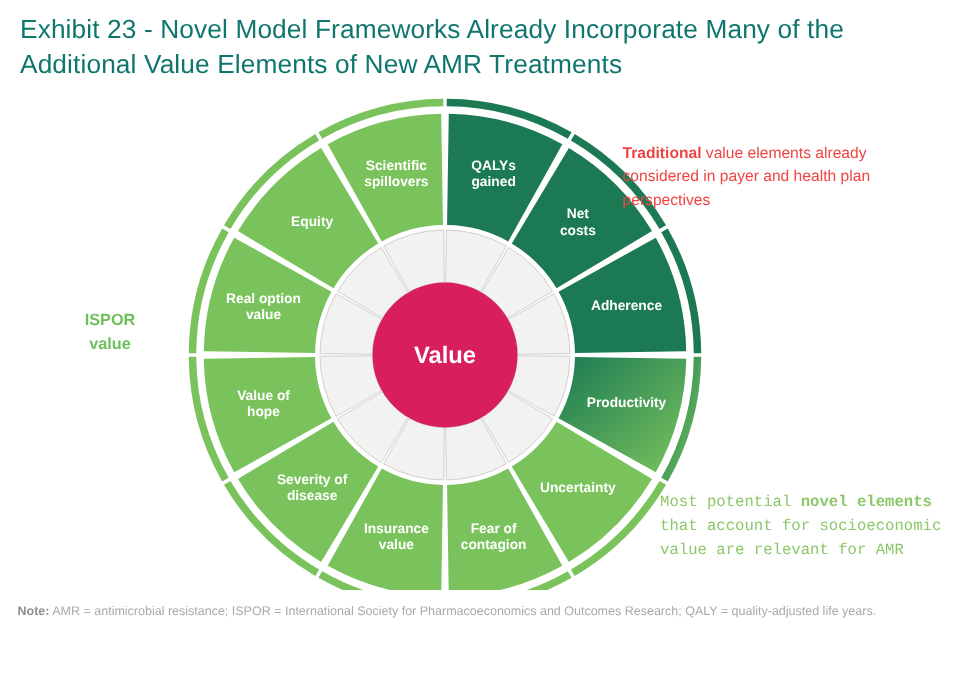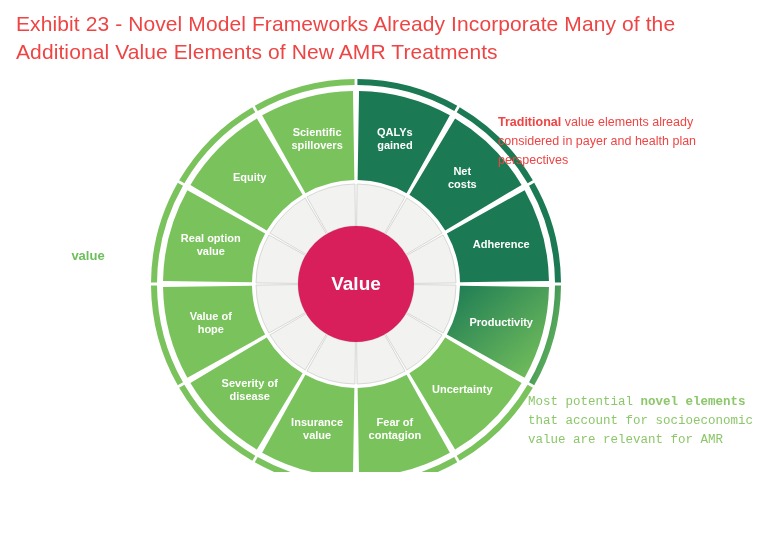--- a/index.html
+++ b/index.html
@@ -6,21 +6,21 @@
   body{
     width:768px;height:560px;
     background:#ffffff;
     font-family:"Liberation Sans",sans-serif;
     overflow:hidden;
     position:relative;
   }
   #page-title{
     position:absolute;
     left:16px; top:10px; width:720px;
-    color:#ef4444;
+    color:#0f766e;
     font-size:21px;
     line-height:28px;
     font-weight:400;
     letter-spacing:0.1px;
   }
   #chart-area{
     position:absolute;
     left:0; top:72px;
     width:768px; height:400px;
   }
@@ -149,20 +149,22 @@
         <text class="seg-label" x="249.7" y="312.3"><tspan x="249.7" dy="0">Severity of</tspan><tspan x="249.7" dy="13">disease</tspan></text>
         <text class="seg-label" x="210.8" y="244.9"><tspan x="210.8" dy="0">Value of</tspan><tspan x="210.8" dy="13">hope</tspan></text>
         <text class="seg-label" x="210.8" y="167.1"><tspan x="210.8" dy="0">Real option</tspan><tspan x="210.8" dy="13">value</tspan></text>
         <text class="seg-label" x="249.7" y="105.7"><tspan x="249.7" dy="0">Equity</tspan></text>
         <text class="seg-label" x="317.1" y="60.8"><tspan x="317.1" dy="0">Scientific</tspan><tspan x="317.1" dy="13">spillovers</tspan></text>
       </g>
   </svg>
 </div>
 
 <div id="ispor-label">
+    <div>ISPOR</div>
     <div>value</div>
   </div>
 
 <div class="annot" id="annot-traditional"><b>Traditional</b><span> value elements already considered in payer and health plan perspectives</span></div>
 <div class="annot" id="annot-novel"><span>Most potential </span><b>novel elements</b><span> that account for socioeconomic value are relevant for AMR</span></div>
 
 <div id="footer">
+  <div class="foot-line" id="foot-note"><b>Note:</b><span> AMR = antimicrobial resistance; ISPOR = International Society for Pharmacoeconomics and Outcomes Research; QALY = quality-adjusted life years.</span></div>
 </div>
 
 </body></html>

